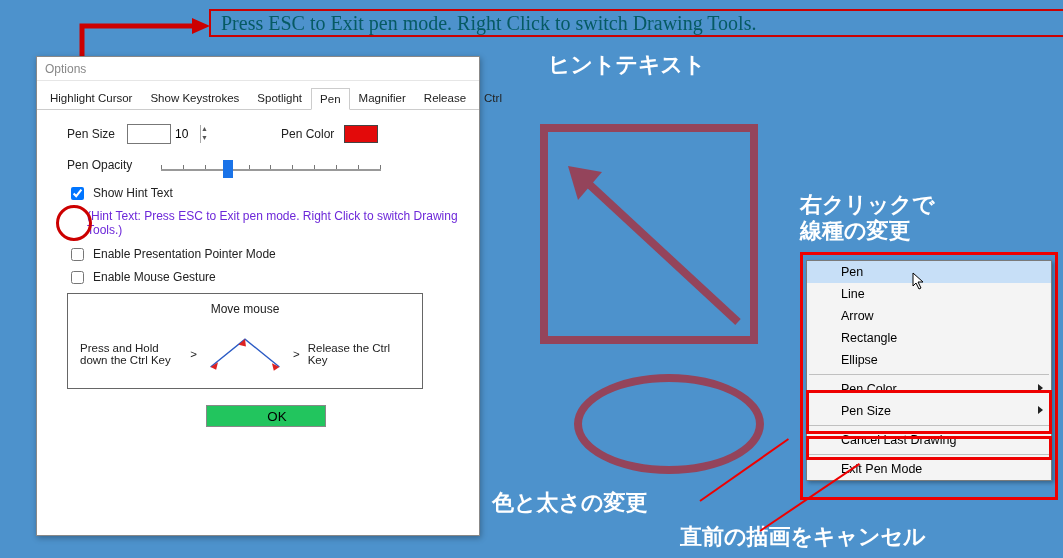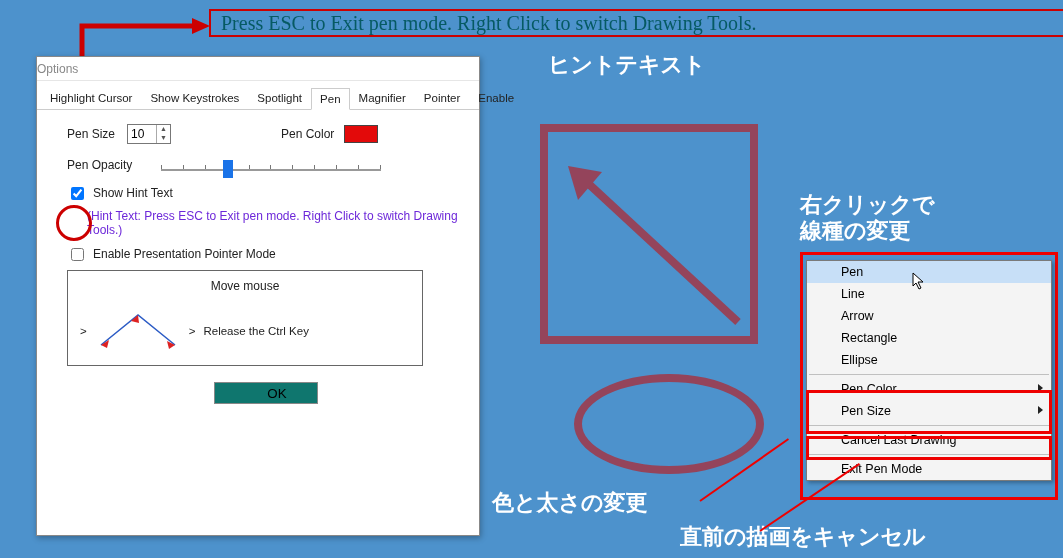--- a/index.html
+++ b/index.html
@@ -37,20 +37,21 @@
   .dialog {
     position: absolute;
     left: 36px; top: 56px;
     width: 444px; height: 480px;
     background: #fff;
     border: 1px solid #888;
     box-shadow: 1px 2px 6px rgba(0,0,0,.3);
   }
   .dialog-title {
     height: 24px; line-height: 24px;
+    padding-left: 8px;
     color: #888; font-size: 12px;
     background: #fff;
     border-bottom: 1px solid #e6e6e6;
   }
   .tabs {
     display: flex;
     border-bottom: 1px solid #ccc;
     padding: 6px 4px 0 4px;
     gap: 0;
     font-size: 11.5px;
@@ -74,20 +75,21 @@
   .panel { padding: 14px 14px 8px 30px; color: #222; position: relative; }
   .row { display: flex; align-items: center; margin-bottom: 14px; }
   .spinner {
     width: 44px; height: 20px;
     display: inline-flex;
     border: 1px solid #777;
   }
   .spinner input {
     width: 28px; border:0; font-size:12px; padding:1px 3px;
     outline: none;
+    margin-left: 44px;
   }
   .sp-btns { width:14px; display:flex; flex-direction:column; border-left:1px solid #aaa; }
   .sp-btns div { flex:1; font-size:7px; text-align:center; line-height:8px; cursor:pointer; color:#555; }
   .swatch {
     width: 34px; height: 18px; background: #e30a0a;
     border: 1px solid #444; display:inline-block;
   }
   .slider-wrap { position: relative; width: 220px; margin-left: 24px; }
   .slider-track { height: 2px; background: #999; position: relative; top:8px;}
   .slider-thumb {
@@ -103,21 +105,21 @@
   .gesture-box {
     border:1px solid #666; padding:8px 12px 12px 12px; margin-top:6px; width: 356px;
   }
   .gesture-title { text-align:center; margin-bottom:16px; }
   .gesture-body { display:flex; align-items:center; gap:8px; font-size:11.5px;}
   .gt-left { width:110px; }
   .gt-right { width:110px; }
   .gesture-svg { width:86px; height:44px; }
   .ok-row { text-align:center; margin-top:16px; }
   .ok-btn {
-    width:104px; height:22px; background:#0f766e; border:1px solid #888;
+    width:120px; height:22px; background:#22c55e; border:1px solid #888;
     cursor:pointer;
     padding-left:28px;
   }
   
   .red-circle {
     position:absolute; left:56px; top:205px;
     width:36px; height:36px; border:3px solid #c00; border-radius:50%;
     pointer-events:none;
   }
   
@@ -196,22 +198,22 @@
 </svg>
 
 <div class="dialog">
   <div class="dialog-title">Options</div>
   <div class="tabs">
     <div class="tab">Highlight Cursor</div>
     <div class="tab">Show Keystrokes</div>
     <div class="tab">Spotlight</div>
     <div class="tab active">Pen</div>
     <div class="tab">Magnifier</div>
-    <div class="tab">Pointer</div>
-    <div class="tab">Enable</div>
+    <div class="tab">Release</div>
+    <div class="tab">Ctrl</div>
   </div>
 
   <div class="panel">
 
     <div class="row">
       <span style="width:60px">Pen Size</span>
       <span class="spinner">
         <input value="10" style="">
         <span class="sp-btns">
           <div>▲</div>
@@ -250,24 +252,29 @@
       <span>Show Hint Text</span>
     </div>
     <div class="sub">(Hint Text: Press ESC to Exit pen mode.  Right Click to switch Drawing Tools.)</div>
 
     <div class="chk">
       <input type="checkbox" style="">
       <span>Enable Presentation Pointer Mode</span>
     </div>
 
 
+    <div class="chk" style="margin-bottom:2px">
+      <input type="checkbox" style="">
+      <span>Enable Mouse Gesture</span>
+    </div>
 
     <div class="gesture-box">
       <div class="gesture-title">Move mouse</div>
       <div class="gesture-body">
+        <div class="gt-left">Press and Hold down the Ctrl Key</div>
         <div>&gt;</div>
         <svg class="gesture-svg" viewBox="0 0 86 44">
           <path d="M 6 36 L 43 6 L 80 36" stroke="#2b5bc5" stroke-width="1.5" fill="none"></path>
           <path d="M 6 36 L 14 31 L 12 39 Z" fill="#d22"></path>
           <path d="M 43 6 L 36 12 L 44 14 Z" fill="#d22"></path>
           <path d="M 80 36 L 72 32 L 74 40 Z" fill="#d22"></path>
         </svg>
         <div>&gt;</div>
         <div class="gt-right">Release the Ctrl Key</div>
       </div>

